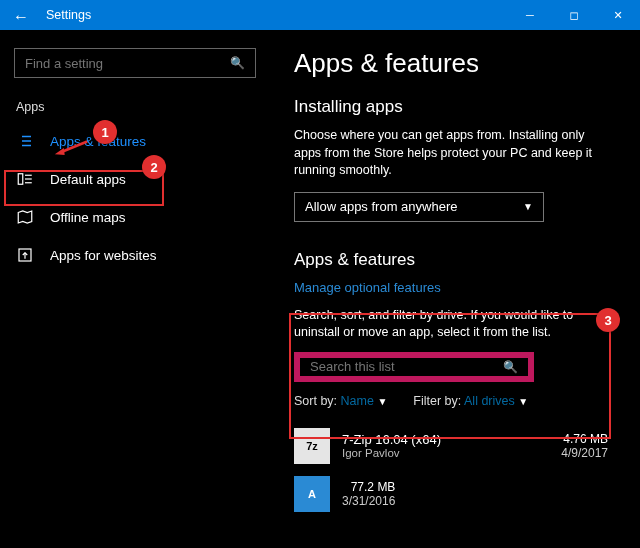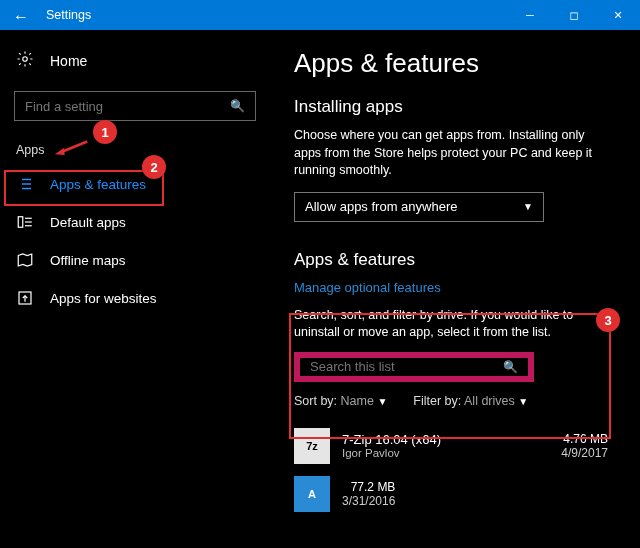--- a/index.html
+++ b/index.html
@@ -119,21 +119,21 @@
     align-items: center;
     justify-content: space-between;
     padding: 0 10px;
     margin-bottom: 12px;
   }
   .list-search input {
     background: transparent; border:none; color:#ccc; outline:none; font-size:13px; width:85%;
   }
   .sort-row { font-size: 12.5px; display:flex; gap:26px; margin-bottom:14px; }
   .sort-row .lbl { color:#ddd; }
-  .sort-row .val { color:#a3a3a3;margin-top:20px; }
+  .sort-row .val { color:#0369a1;margin-top:20px; }
   .app-row {
     display:flex; align-items:center; padding: 6px 0;
   }
   .app-icon {
     width: 36px; height:36px; background:#e5e5e5; color:#000;
     display:flex; align-items:center; justify-content:center;
     font-weight:bold; margin-right:12px; font-size:11px;
   }
   .app-icon.blue { background:#2a8ad4; color:#fff; }
   .app-info { flex:1; }
@@ -177,29 +177,20 @@
 <div class="titlebar">
   <div class="back">←</div>
   <div class="title">Settings</div>
   <div class="winbtn">─</div>
   <div class="winbtn">◻</div>
   <div class="winbtn">✕</div>
 </div>
 
 <div class="content">
   <div class="sidebar">
-    <div class="home-row">
-      <span class="gear-icon">
-        <svg viewBox="0 0 24 24" fill="none" stroke="#fff" stroke-width="1.5">
-          <circle cx="12" cy="12" r="3"></circle>
-          <path d="M12 2v3M12 19v3M4.2 4.2l2.1 2.1M17.7 17.7l2.1 2.1M2 12h3M19 12h3M4.2 19.8l2.1-2.1M17.7 6.3l2.1-2.1"></path>
-        </svg>
-      </span>
-      <span class="home-text">Home</span>
-    </div>
     <div class="search-box">
       <input placeholder="Find a setting" style="">
       <span class="mag">🔍</span>
     </div>
     <div class="cat-label">Apps</div>
 
     <div class="nav-item selected">
       <span class="nav-icon">
         <svg viewBox="0 0 24 24" stroke="#1e90ff" stroke-width="2">
             <line x1="4" y1="6" x2="4" y2="6"></line>

